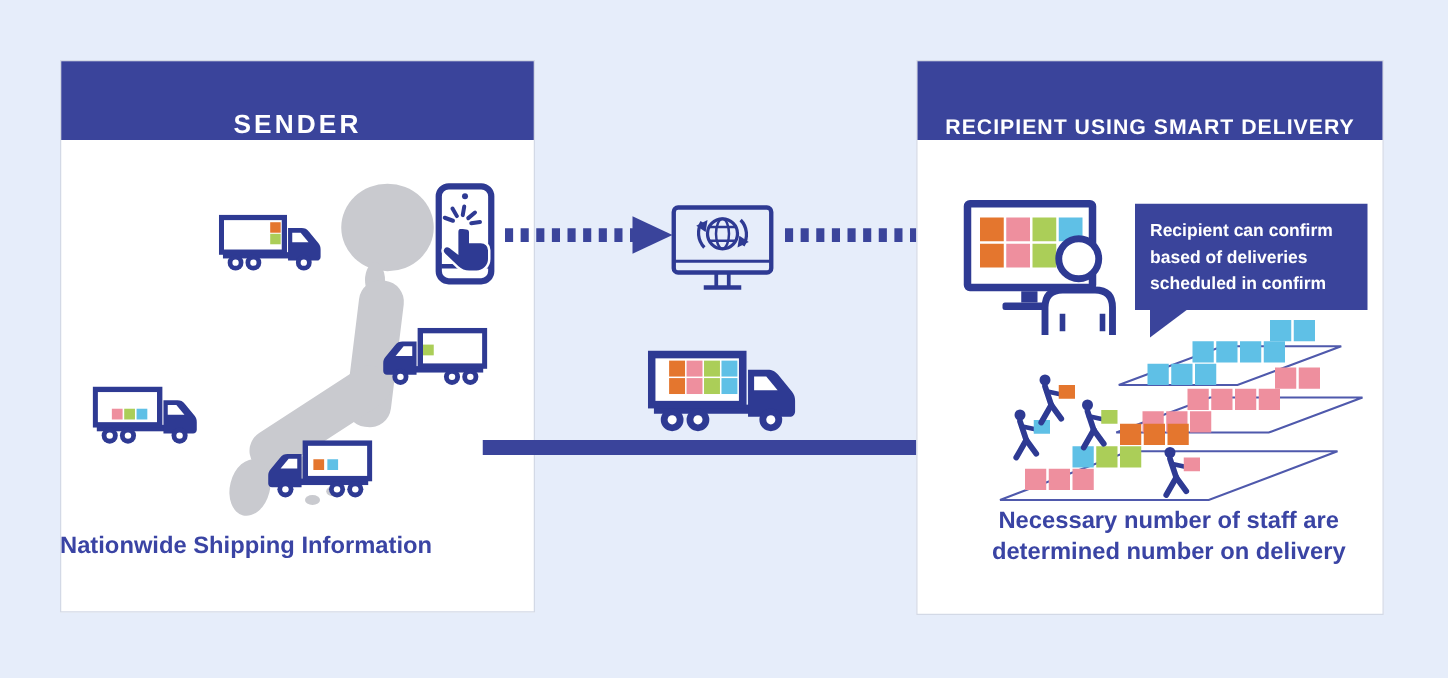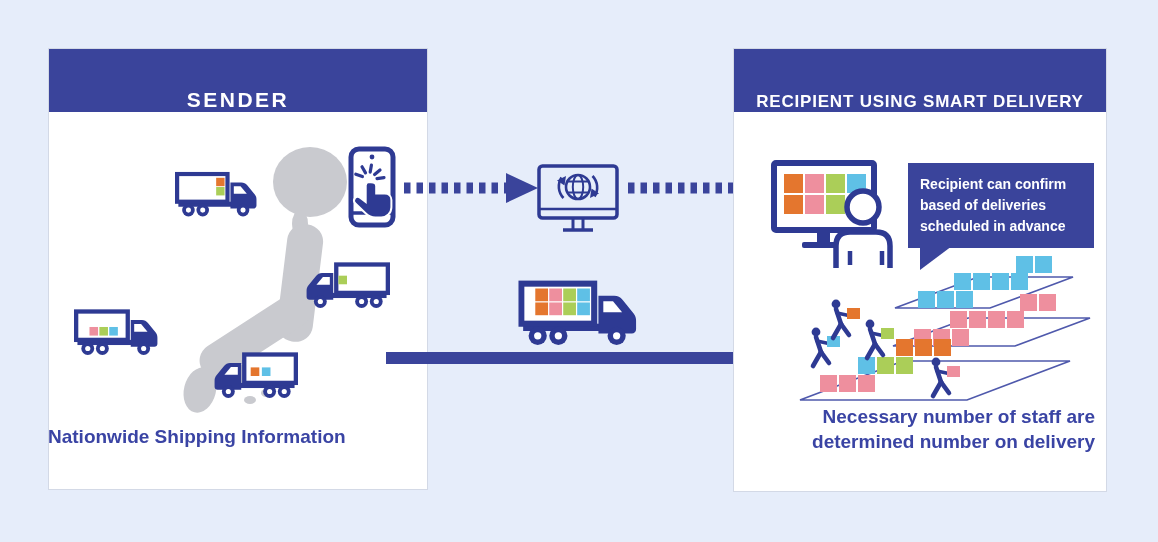--- a/index.html
+++ b/index.html
@@ -23,21 +23,21 @@
   }
   .panel-left{left:48px;top:48px;width:380px;height:442px;}
   .panel-right{left:733px;top:48px;width:374px;height:444px;}
   .hdr-left{font-size:21px;letter-spacing:2.5px;}
   .hdr-right{font-size:17px;letter-spacing:0.8px;}
   .caption{
     color:#3A44A4;font-weight:bold;font-size:19px;line-height:26px;
   }
   .caption span{display:block;}
   .caption-left{left:48px;top:424px;width:380px;text-align:left;}
-  .caption-right{left:775px;top:404px;width:320px;text-align:right;line-height:25px;}
+  .caption-right{left:775px;top:404px;width:320px;text-align:center;line-height:25px;}
   .bubble{
     left:908px;top:128px;width:186px;min-height:72px;
     background:#3A449B;color:#FFFFFF;
     font-weight:bold;font-size:14px;line-height:21px;
     padding:11px 12px;box-sizing:border-box;margin-top:35px;
   }
   .bubble span{display:block;}
   .bubble::after{
     content:"";position:absolute;left:12px;bottom:-22px;
     width:0;height:0;
@@ -210,21 +210,21 @@
       <path d="M66 120 V98 q0 -14 14 -14 h26 q14 0 14 14 v22" fill="#FFFFFF" stroke="#2E3A93" stroke-width="5.5"></path>
       <circle cx="93" cy="59" r="16" fill="#FFFFFF" stroke="#2E3A93" stroke-width="5.5"></circle>
       <line x1="80" y1="103" x2="80" y2="117" stroke="#2E3A93" stroke-width="4.5"></line>
       <line x1="112" y1="103" x2="112" y2="117" stroke="#2E3A93" stroke-width="4.5"></line>
     </g>
   </svg>
 
   <div class="abs bubble">
     <span>Recipient can confirm</span>
     <span>based of deliveries</span>
-    <span>scheduled in advance</span>
+    <span>scheduled in confirm</span>
   </div>
 
   <svg class="abs" style="left:762px;top:246px" width="335" height="158" viewBox="0 0 335 158">
 
     <g fill="none" stroke="#4F59AC" stroke-width="1.7">
       <polygon points="133,62 228,62 311,31 216,31"></polygon>
       <polygon points="131,100 253,100 328,72 206,72"></polygon>
       <polygon points="38,154 205,154 308,115 141,115"></polygon>
     </g>
 

